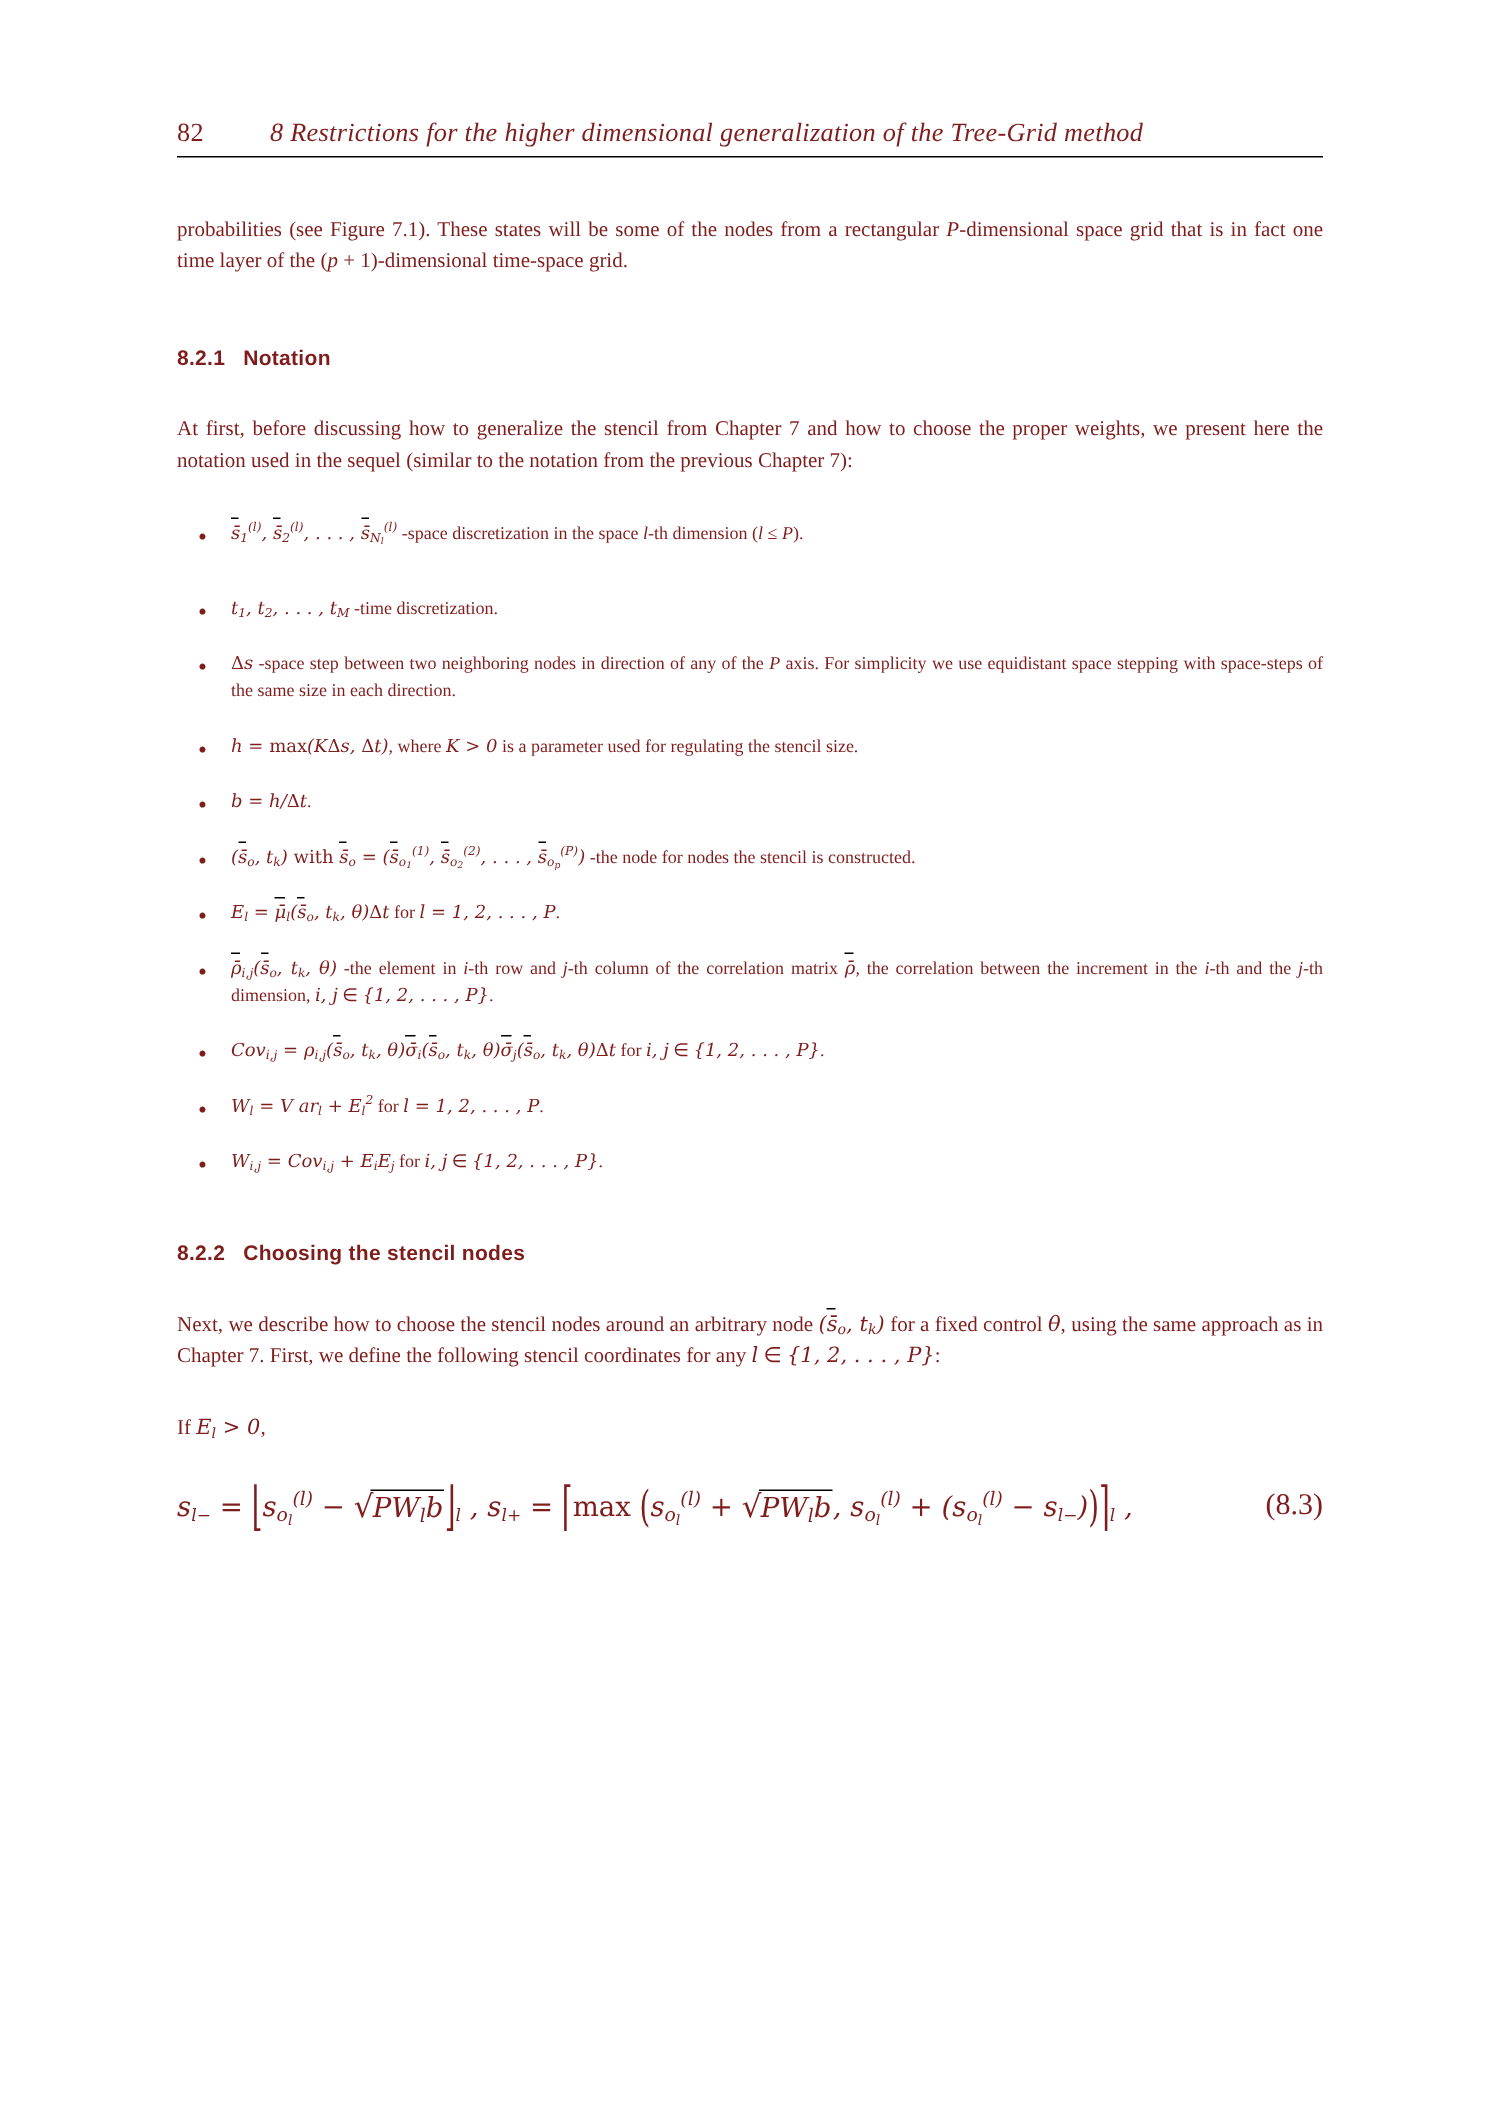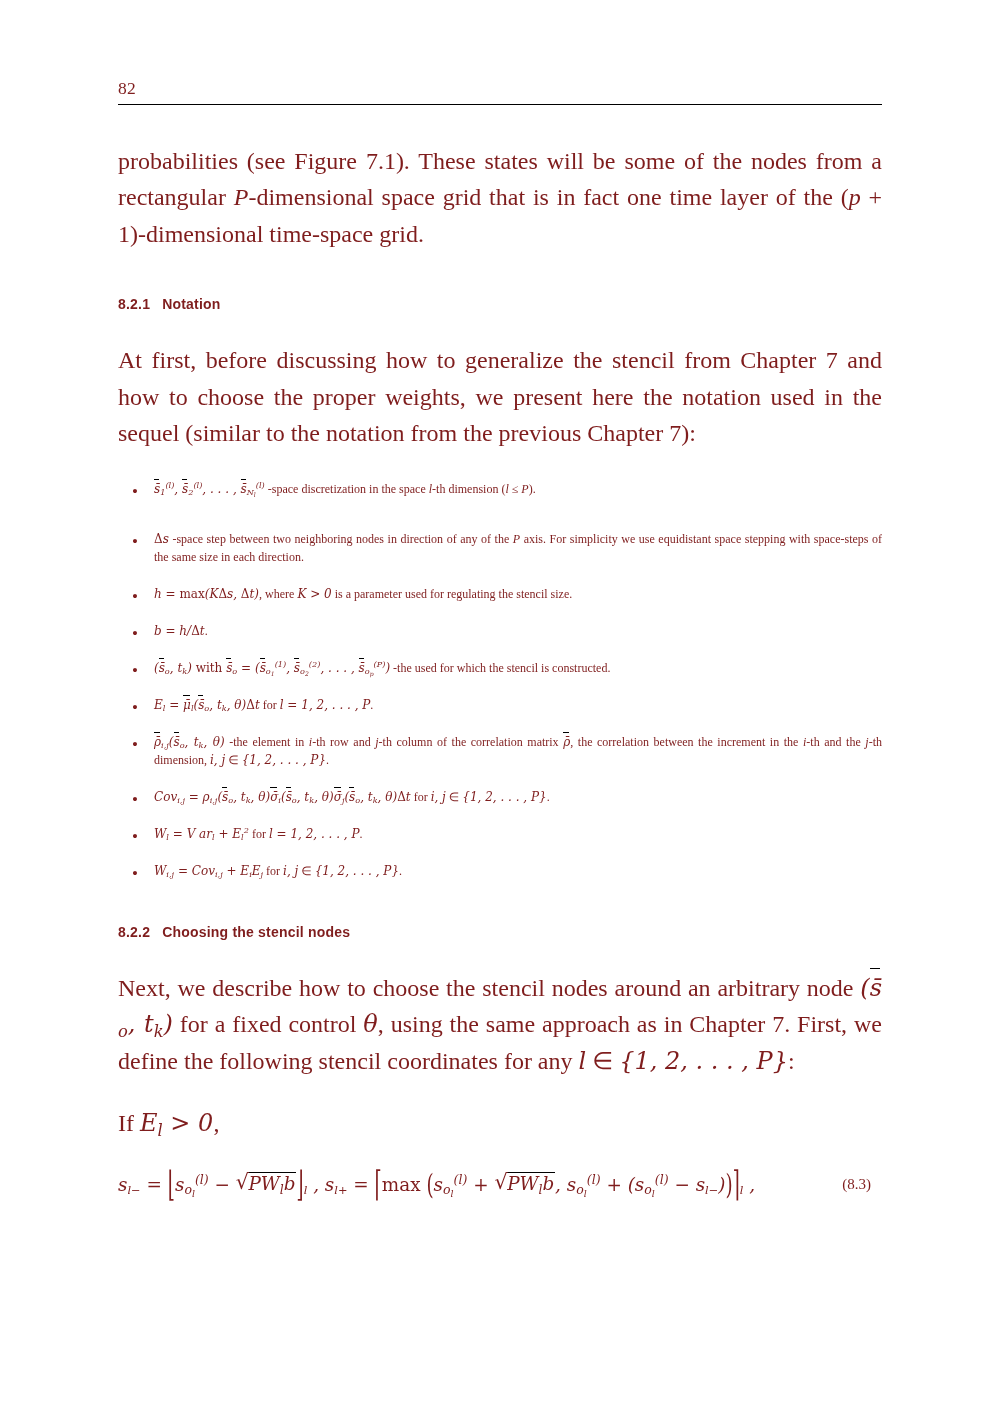--- a/index.html
+++ b/index.html
@@ -35,21 +35,21 @@
   }
   .runhead .rtitle {
     font-style: italic;
   }
   .rule {
     border-bottom: 1.1px solid #000;
     margin-top: 5px;
     margin-bottom: 38px;
   }
   p.body {
-    font-size: 24px;
+    font-size: 14px;
     line-height: 1.52;
     text-align: justify;
     margin: 0 0 0 0;
     hyphens: none;
   }
   p.gap {
     margin-top: 26px;
   }
   h3.sec {
     font-family: Liberation Sans, sans-serif;
@@ -85,24 +85,24 @@
     font-size: 17px;
   }
   .eqwrap {
     position: relative;
     margin-top: 30px;
     font-size: 18.4px;
     text-align: left;
   }
   .eqwrap .eqnum {
     position: absolute;
-    right: 11px;
+    right: 0;
     top: 50%;
     transform: translateY(-50%);
-    font-size: 15px;
+    font-size: 20px;
   }
   .math {
     font-family: "DejaVu Serif", serif;
     font-style: italic;
   }
   .mi { font-style: italic; }
   .mup { font-style: normal; }
   sub, sup {
     font-size: 68%;
     font-style: italic;
@@ -162,58 +162,63 @@
   .lowsub { font-size: 62%; }
 </style>
 </head>
 <body>
 
 <div class="page">
   <div class="content">
 
     <div class="runhead">
       <span class="folio">82</span>
+      <span class="rtitle">8 Restrictions for the higher dimensional generalization of the Tree-Grid method</span>
     </div>
     <div class="rule"></div>
 
     <p class="body">
       probabilities (see Figure 7.1). These states will be some of the nodes from a rectangular <span class="mi">P</span>-dimensional space grid that is in fact one time layer of the (<span class="mi">p</span> + 1)-dimensional time-space grid.
     </p>
 
     <h3 class="sec">
       <span class="num">8.2.1</span><span>Notation</span>
     </h3>
 
     <p class="body">At first, before discussing how to generalize the stencil from Chapter 7 and how to choose the proper weights, we present here the notation used in the sequel (similar to the notation from the previous Chapter 7):</p>
 
     <ul class="items">
 
       <li class="tall">
         <span class="math"><span class="bar">s̄</span><sub>1</sub><sup>(l)</sup>, <span class="bar">s̄</span><sub>2</sub><sup>(l)</sup>, . . . , <span class="bar">s̄</span><sub class="subsub">N<sub>l</sub></sub><sup>(l)</sup></span>
         <span>-space discretization in the space <span class="mi">l</span>-th dimension (<span class="mi">l</span> ≤ <span class="mi">P</span>).</span>
       </li>
 
+      <li>
+        <span class="math">t<sub>1</sub>, t<sub>2</sub>, . . . , t<sub>M</sub></span>
+        <span>-time discretization.</span>
+      </li>
 
 
       <li>
         <span class="math"><span class="mup">Δ</span>s</span>
         <span>-space step between two neighboring nodes in direction of any of the <span class="mi">P</span> axis. For simplicity we use equidistant space stepping with space-steps of the same size in each direction.</span>
       </li>
 
       <li>
         <span class="math">h = <span class="mup">max</span>(K<span class="mup">Δ</span>s, <span class="mup">Δ</span>t)</span><span>, where <span class="math">K &gt; 0</span> is a parameter used for regulating the stencil size.</span>
       </li>
 
       <li>
         <span class="math">b = h/<span class="mup">Δ</span>t</span><span>.</span>
       </li>
 
       <li>
         <span class="math">(<span class="bar">s̄</span><sub>o</sub>, t<sub>k</sub>) <span class="mup">with</span> <span class="bar">s̄</span><sub>o</sub> = (<span class="bar">s̄</span><sub class="subsub">o<sub>1</sub></sub><sup>(1)</sup>, <span class="bar">s̄</span><sub class="subsub">o<sub>2</sub></sub><sup>(2)</sup>, . . . , <span class="bar">s̄</span><sub class="subsub">o<sub>p</sub></sub><sup>(P)</sup>)</span>
-        <span>-the used for which the stencil is constructed.</span>
+        <span>-the node for nodes the stencil is constructed.</span>
       </li>
 
       <li>
         <span class="math">E<sub>l</sub> = <span class="bar">μ̄</span><sub>l</sub>(<span class="bar">s̄</span><sub>o</sub>, t<sub>k</sub>, θ)<span class="mup">Δ</span>t</span>
         <span>for <span class="math">l = 1, 2, . . . , P</span>.</span>
       </li>
 
 
       <li>
         <span class="math"><span class="bar">ρ̄</span><sub class="subsub">i,j</sub>(<span class="bar">s̄</span><sub>o</sub>, t<sub>k</sub>, θ)</span>

